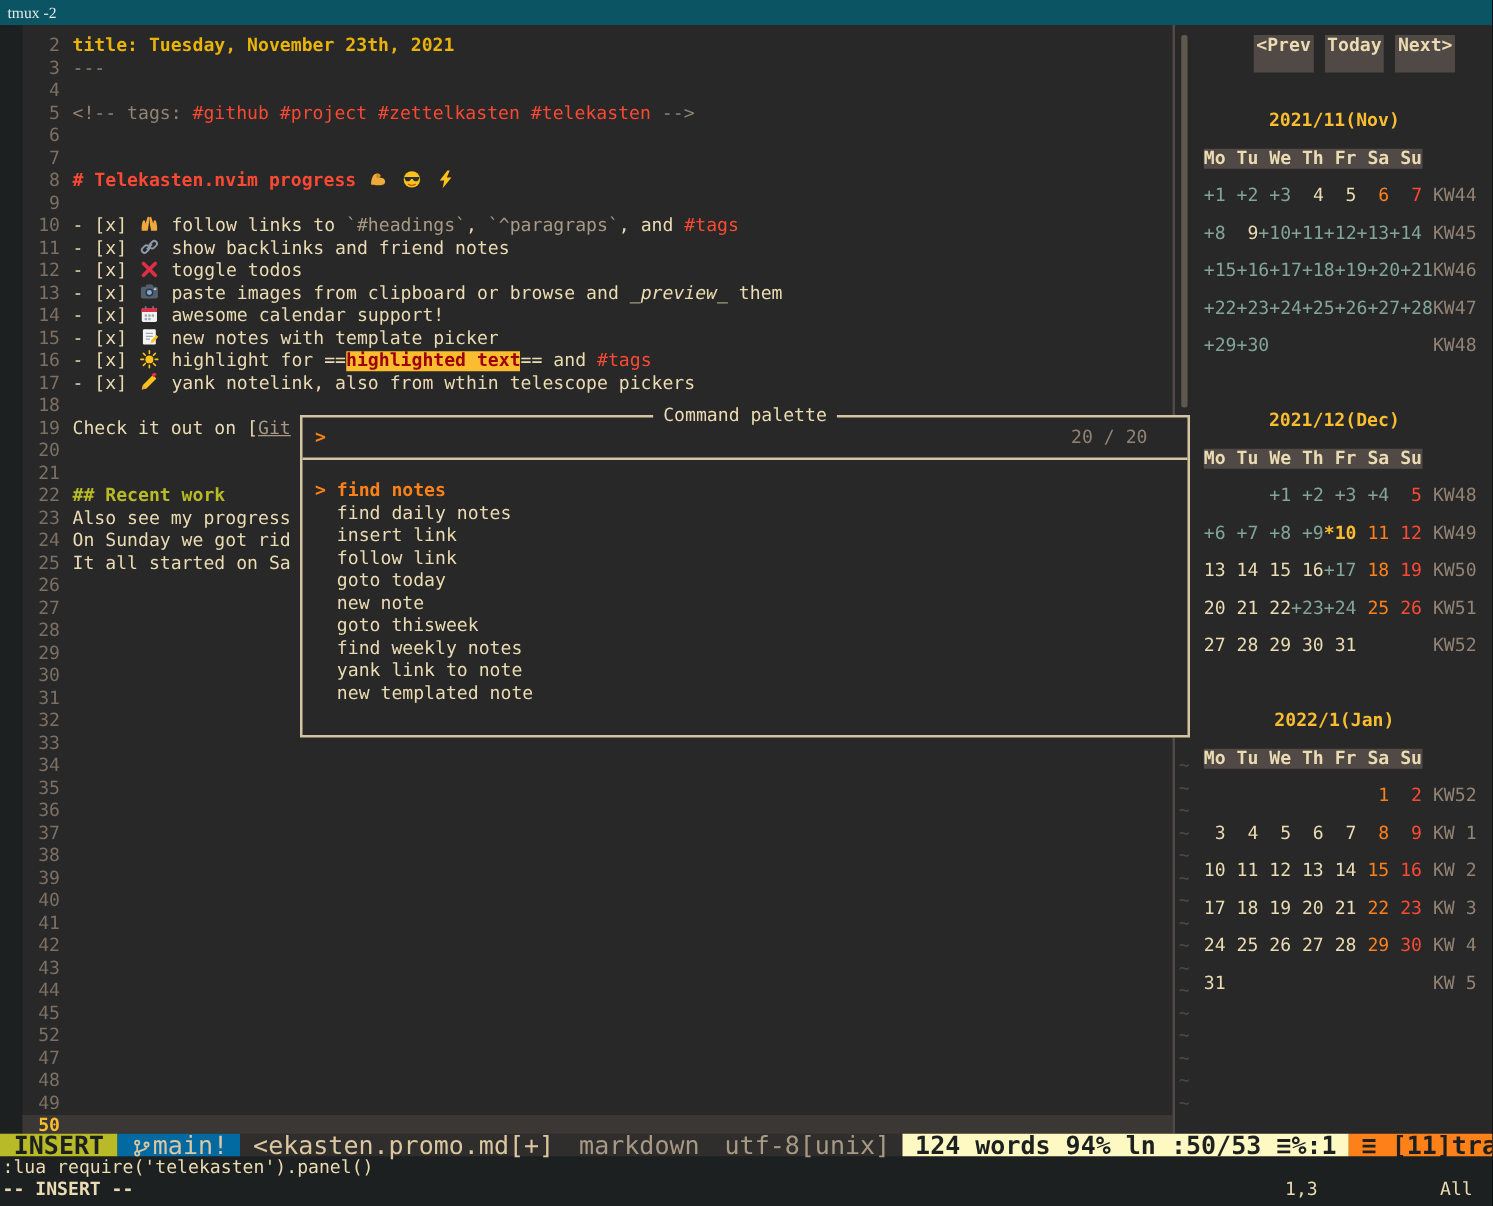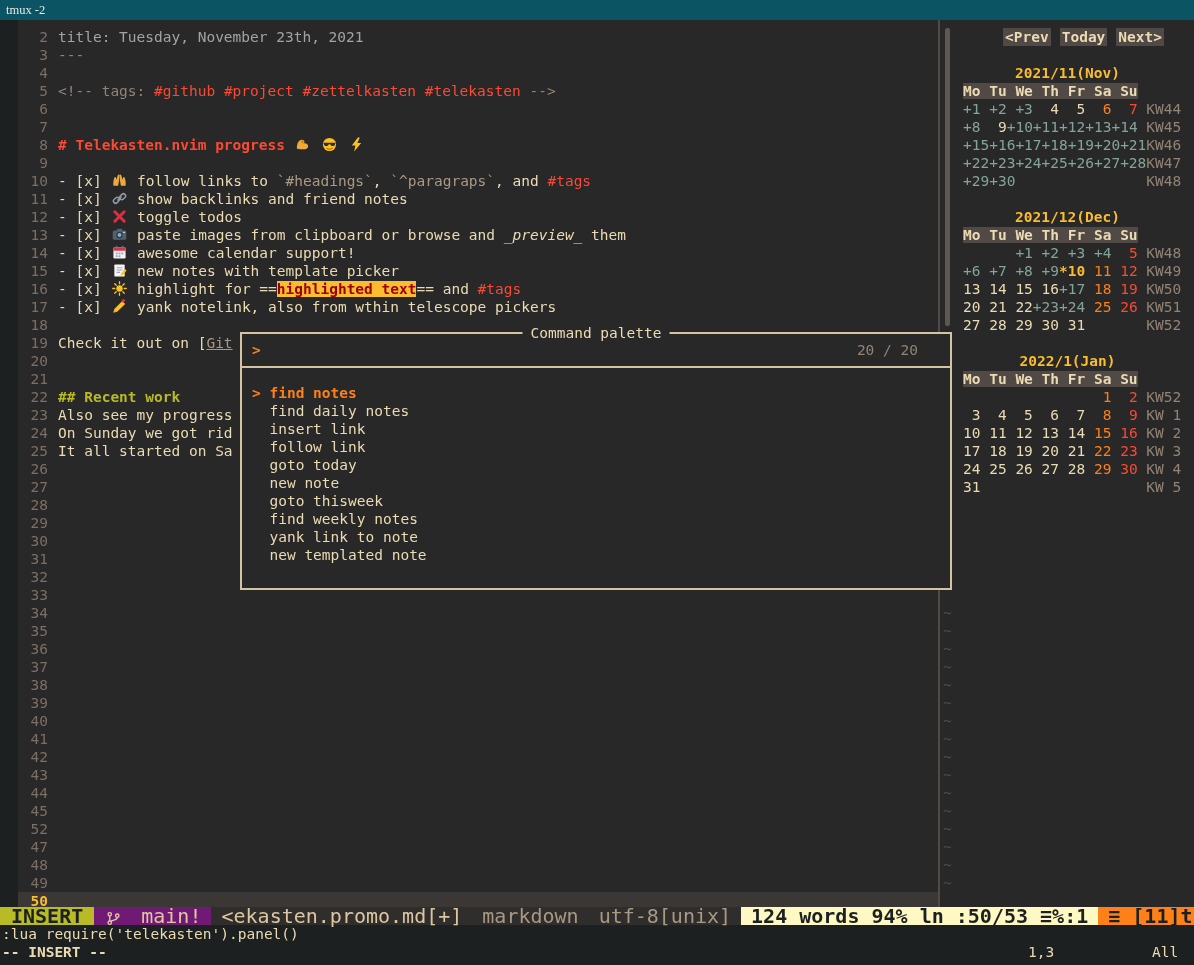--- a/index.html
+++ b/index.html
@@ -14,36 +14,36 @@
   .gutter-strip{position:absolute;top:0;left:0;width:18px;height:887px;background:#1d2021}
   .editor{position:absolute;top:8px;left:0;width:938px}
   .eline{display:flex;height:18px;white-space:pre;margin-left:18px}
   .eline.cursorline{background:#3a3735}
   .lnum{flex:none;display:inline-block;width:30px;text-align:right;color:#7c6f64}
   .cursorline .lnum{color:#fabd2f;font-weight:bold}
   .ltext{flex:1;margin-left:10px;white-space:pre}
   .seg{white-space:pre}
   .fg{color:#ebdbb2}
   .gray{color:#928374}
-  .green-b{color:#a3a3a3;font-weight:normal}
+  .green-b{color:#eab308;font-weight:bold}
   .red{color:#fb4934}
   .red-b{color:#fb4934;font-weight:bold}
   .h2{color:#b8bb26;font-weight:bold}
   .code{color:#a89984}
   .italic{font-style:italic;color:#ebdbb2}
   .hl{background:#fabd2f;color:#9d0006;font-weight:bold}
   .link{color:#a89984;text-decoration:underline}
   .emoji{display:inline-block;width:18px;height:16px;text-align:center}
   .emoji svg{width:15px;height:15px;vertical-align:-2px}
   
   .vsep{position:absolute;left:938px;top:0;width:2px;height:887px;background:#504945}
   .vthumb{position:absolute;left:945px;top:8px;width:5px;height:298px;background:#5f584e;border-radius:2px}
   
   .calendar{position:absolute;left:941px;top:8px;width:253px}
-  .cal-row{height:18px;white-space:pre}
+  .cal-row{height:30px;white-space:pre}
   .cal-nav{display:flex;justify-content:flex-end;gap:9px;padding-right:30px}
   .cal-chip{background:#504945;font-weight:bold;padding:0 2px;color:#ebdbb2;cursor:default}
   .cal-title{text-align:center;color:#fabd2f;font-weight:bold}
   .cal-header{padding-left:22px}
   .cal-header .hdr{background:#504945;font-weight:bold}
   .cal-week{padding-left:22px}
   .grid{display:inline-block;width:21ch;white-space:pre}
   .kw{color:#928374}
   .c-day{color:#ebdbb2}
   .c-note{color:#83a598}
@@ -60,21 +60,21 @@
   .palette-prompt{display:flex;align-items:center;height:34px;border-bottom:2px solid #d5c4a1;padding:0 10px}
   .prompt-gt{color:#fe8019;font-weight:bold}
   .prompt-count{margin-left:auto;color:#928374;padding-right:22px}
   .palette-list{padding:16px 10px}
   .pitem{height:18px;white-space:pre;color:#ebdbb2}
   .pitem.sel{color:#fe8019;font-weight:bold}
   
   .statusline{position:absolute;top:907px;left:0;width:1194px;height:18px;display:flex;
     background:#302e2c;font-size:20px;line-height:18px}
   .sl-mode{flex:none;background:#b8bb26;color:#1d2021;font-weight:bold;padding:0 11px}
-  .sl-branch{flex:none;background:#701a75;color:#ddc7a1;padding:0 10px;display:flex;align-items:center;gap:19px}
+  .sl-branch{flex:none;background:#0369a1;color:#ddc7a1;padding:0 10px;display:flex;align-items:center;gap:0}
   .sl-file{flex:none;padding:0 10px;color:#ddc7a1}
   .sl-spacer{flex:1}
   .sl-ft{flex:none;color:#a89984;padding:0 10px}
   .sl-enc{flex:none;color:#a89984;padding:0 10px}
   .sl-stats{flex:none;background:#fef9c3;color:#1d2021;font-weight:bold;padding:0 10px}
   .sl-buf{flex:none;background:#fe8019;color:#1d2021;font-weight:bold;padding:0 10px}
   .sl-cal{flex:none;width:256px;background:#32302f;color:#928374;padding:0 14px;border-left:2px solid #282828}
   
   .cmdline{position:absolute;top:925px;left:2px;height:18px;white-space:pre;color:#ebdbb2}
   .msgline{position:absolute;top:943px;left:2px;height:18px;font-weight:bold;color:#ebdbb2}

